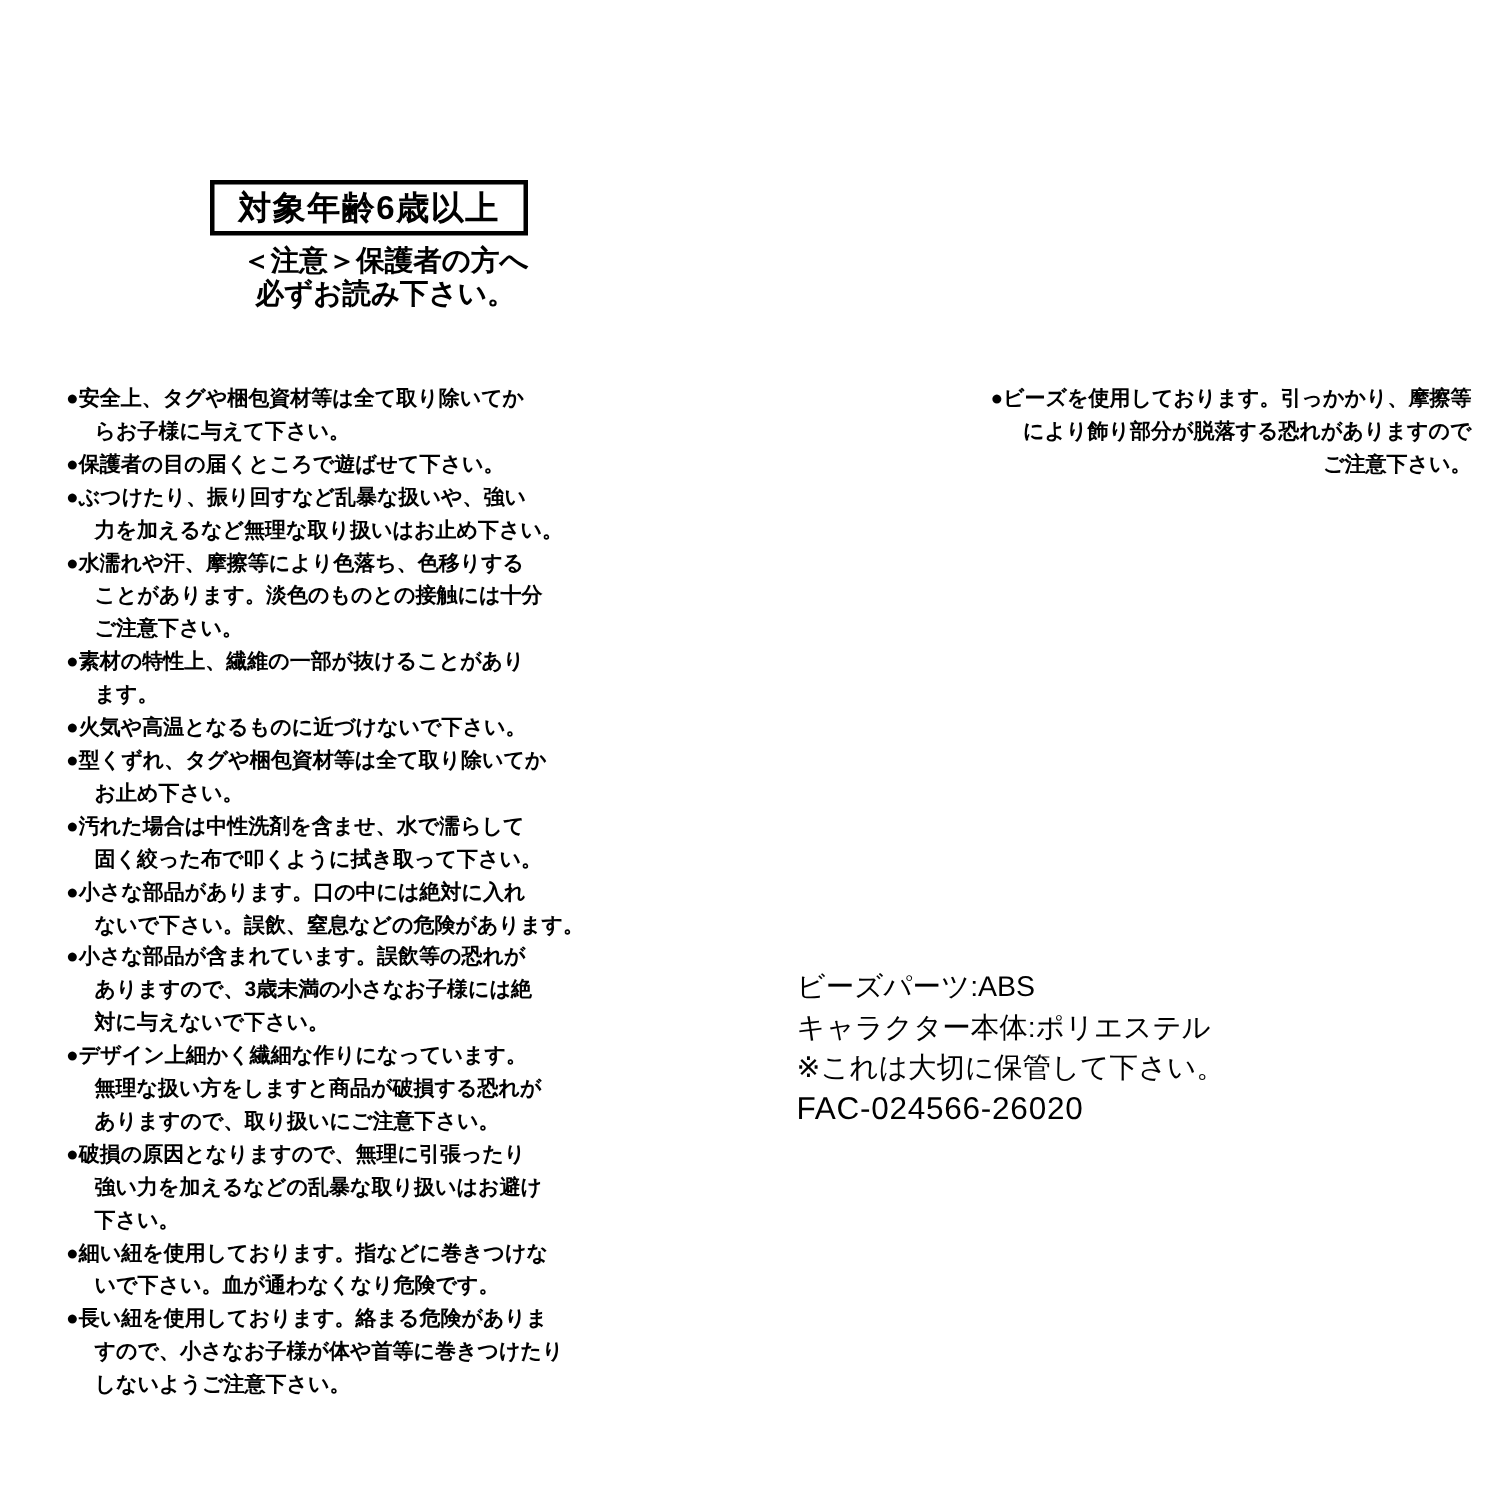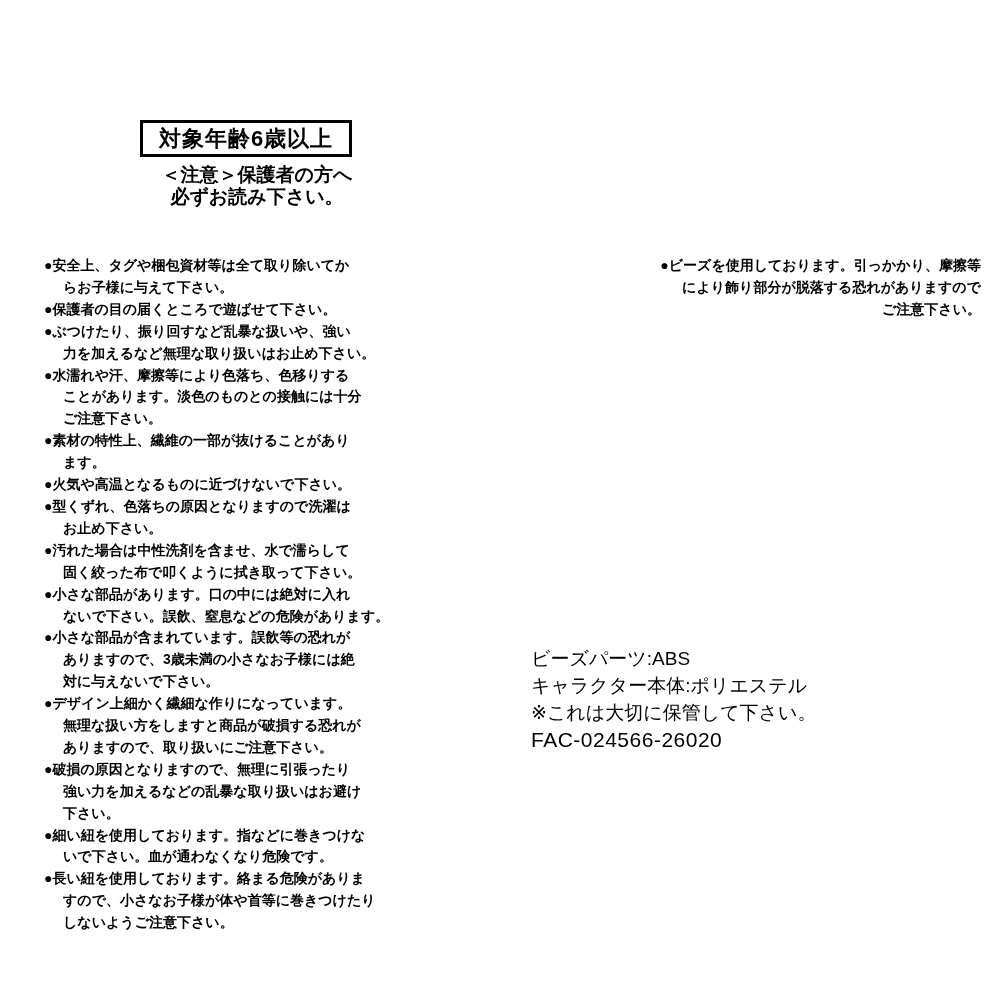--- a/index.html
+++ b/index.html
@@ -92,21 +92,21 @@
 らお子様に与えて下さい。</div>
       <div class="w-item">●保護者の目の届くところで遊ばせて下さい。</div>
       <div class="w-item">●ぶつけたり、振り回すなど乱暴な扱いや、強い
 力を加えるなど無理な取り扱いはお止め下さい。</div>
       <div class="w-item">●水濡れや汗、摩擦等により色落ち、色移りする
 ことがあります。淡色のものとの接触には十分
 ご注意下さい。</div>
       <div class="w-item">●素材の特性上、繊維の一部が抜けることがあり
 ます。</div>
       <div class="w-item">●火気や高温となるものに近づけないで下さい。</div>
-      <div class="w-item">●型くずれ、色落ちの原因となりますので洗濯は
+      <div class="w-item">●型くずれ、タグや梱包資材等は全て取り除いてか
 お止め下さい。</div>
       <div class="w-item">●汚れた場合は中性洗剤を含ませ、水で濡らして
 固く絞った布で叩くように拭き取って下さい。</div>
       <div class="w-item">●小さな部品があります。口の中には絶対に入れ
 ないで下さい。誤飲、窒息などの危険があります。</div>
       <div class="w-item">●小さな部品が含まれています。誤飲等の恐れが
 ありますので、3歳未満の小さなお子様には絶
 対に与えないで下さい。</div>
       <div class="w-item">●デザイン上細かく繊細な作りになっています。
 無理な扱い方をしますと商品が破損する恐れが

